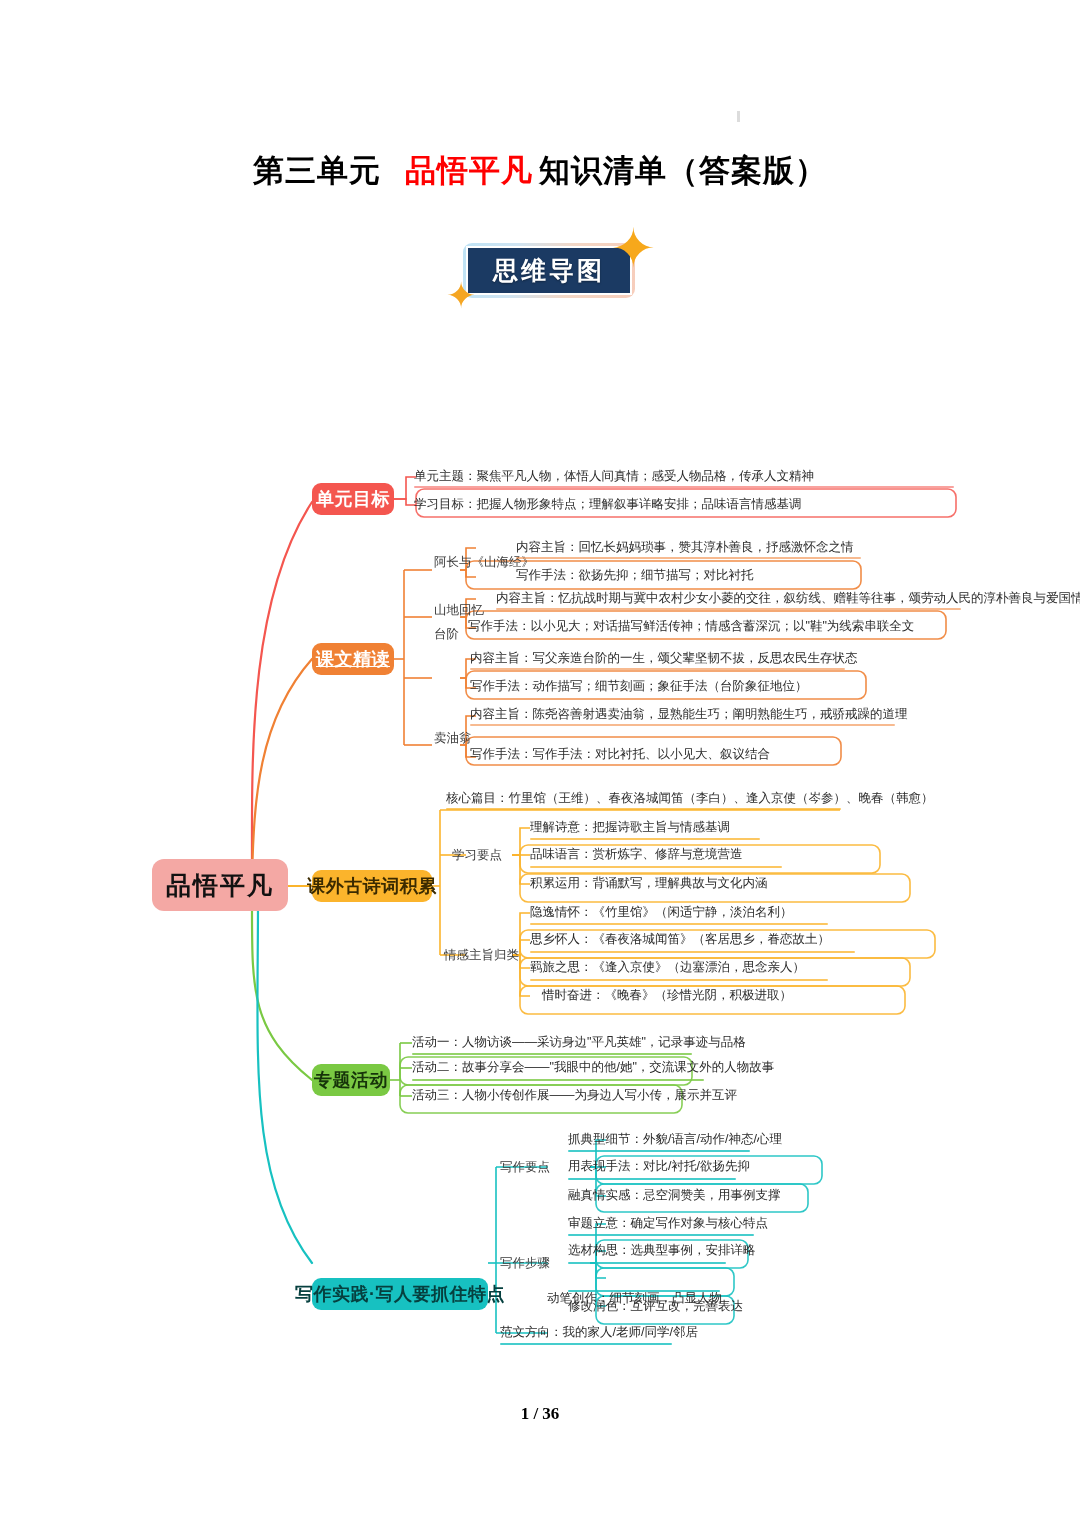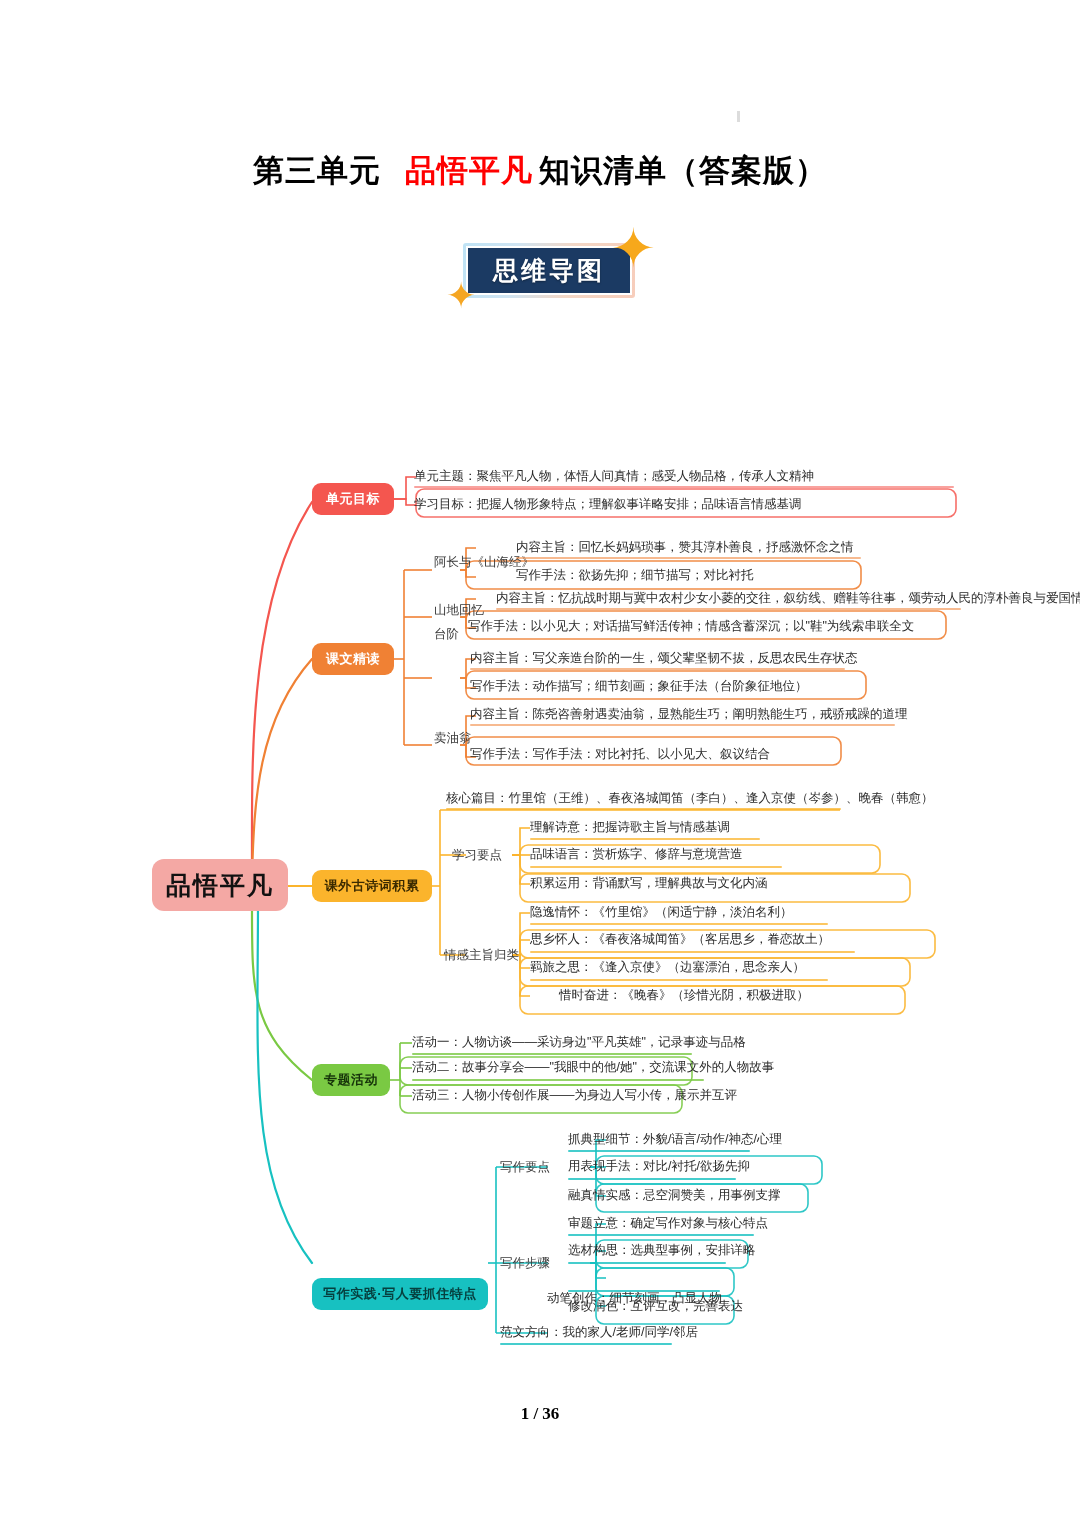--- a/index.html
+++ b/index.html
@@ -43,21 +43,21 @@
   .badge-wrap {
     position: absolute;
     left: 463px;
     top: 243px;
     width: 172px;
     height: 55px;
   }
   .badge-outer {
     position: absolute;
     inset: 0;
-    border-radius: 3px;
+    border-radius: 9px;
     background: linear-gradient(100deg,#bfe3f5 0%, #cfe4f2 30%, #f3d7c6 62%, #f7cdbb 100%);
     padding: 3px;
   }
   .badge-mid {
     width: 100%; height: 100%;
     border: 2px solid #ffffff;
     background: #1b3a63;
     display: flex; align-items: center; justify-content: center;
   }
   .badge-text {
@@ -94,23 +94,23 @@
     color: #1a1a1a;
     white-space: nowrap;
   }
   .node.root {
     background: #f4a8a4;
     color: #111111;
     font-size: 25px;
     letter-spacing: 2px;
     border-radius: 12px;
   }
-  .node.br { font-size: 13px; letter-spacing: .5px; }
+  .node.br { font-size: 18px; letter-spacing: .5px; }
   .node.br-red   { background: #f4564f; color: #ffffff; }
-  .node.br-orange{ background: #f08134; color: #ffffff; }
+  .node.br-orange{ background: #f08134; color: #ffffff; text-decoration: underline; }
   .node.br-yellow{ background: #fbb game; }
   .node.br-yellow{ background: #fbb42c; color: #3a2a00; }
   .node.br-green { background: #7ac943; color: #16340a; }
   .node.br-teal  { background: #17c1c1; color: #06403f; margin-top: 31px; }
 
   
   .mid-label {
     position: absolute;
     font-size: 12.5px;
     color: #3a3a3a;
@@ -322,21 +322,21 @@
   <div class="leaf" style="left:530px; top:848px;">品味语言：赏析炼字、修辞与意境营造</div>
   <div class="leaf-underline" style="left:530px; top:866px; width:252px; background:#fbb42c; opacity:.75;"></div>
   <div class="leaf" style="left:530px; top:877px;">积累运用：背诵默写，理解典故与文化内涵</div>
 
   <div class="leaf" style="left:530px; top:906px;">隐逸情怀：《竹里馆》（闲适宁静，淡泊名利）</div>
   <div class="leaf-underline" style="left:530px; top:923px; width:298px; background:#fbb42c; opacity:.75;"></div>
   <div class="leaf" style="left:530px; top:933px;">思乡怀人：《春夜洛城闻笛》（客居思乡，眷恋故土）</div>
   <div class="leaf-underline" style="left:530px; top:951px; width:325px; background:#fbb42c; opacity:.75;"></div>
   <div class="leaf" style="left:530px; top:961px;">羁旅之思：《逢入京使》（边塞漂泊，思念亲人）</div>
   <div class="leaf-underline" style="left:530px; top:979px; width:298px; background:#fbb42c; opacity:.75;"></div>
-  <div class="leaf" style="left:559px; top:989px;text-align:center;">惜时奋进：《晚春》（珍惜光阴，积极进取）</div>
+  <div class="leaf" style="left:542px; top:989px;text-align:center;">惜时奋进：《晚春》（珍惜光阴，积极进取）</div>
 
   <div class="leaf" style="left:412px; top:1036px;">活动一：人物访谈——采访身边"平凡英雄"，记录事迹与品格</div>
   <div class="leaf-underline" style="left:412px; top:1053px; width:280px; background:#7ac943; opacity:.8;"></div>
   <div class="leaf" style="left:412px; top:1061px;">活动二：故事分享会——"我眼中的他/她"，交流课文外的人物故事</div>
   <div class="leaf-underline" style="left:412px; top:1079px; width:292px; background:#7ac943; opacity:.8;"></div>
   <div class="leaf" style="left:412px; top:1089px;">活动三：人物小传创作展——为身边人写小传，展示并互评</div>
 
   <div class="mid-label" style="left:500px; top:1161px;">写作要点</div>
   <div class="mid-label" style="left:500px; top:1257px;">写作步骤</div>
 

